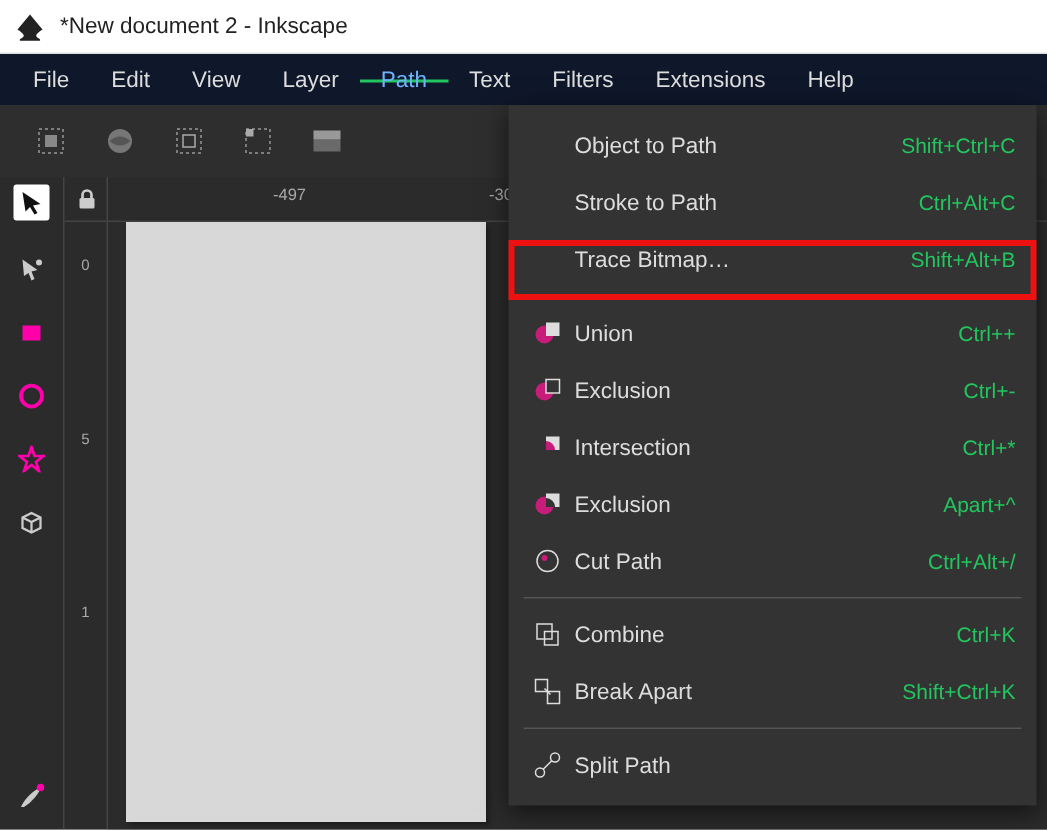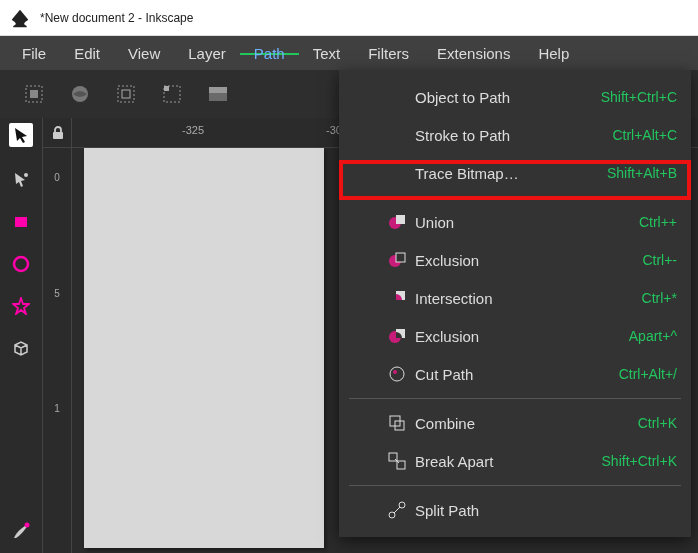--- a/index.html
+++ b/index.html
@@ -1,20 +1,20 @@
 <!DOCTYPE html>
 <html><head>
 <meta charset="utf-8">
 <style>
   * { box-sizing: border-box; margin: 0; padding: 0; }
   body { font-family: "Segoe UI", Arial, sans-serif; background: #fff; user-select: none; }
   .window { width: 698px; height: 553px; background: #fff; position: relative; overflow: hidden; }
-  .title-bar { height: 36px; display: flex; align-items: center; padding: 0 10px; font-size: 12px; color: #222; border-bottom: 1px solid #ddd; }
+  .title-bar { height: 36px; display: flex; align-items: center; padding: 0 10px; font-size: 15px; color: #222; border-bottom: 1px solid #ddd; }
   .title-icon { width: 20px; height: 20px; margin-right: 10px; }
-  .menubar { background: #404040; height: 34px; display: flex; align-items: stretch; padding: 17px 8px; gap: 0; }
+  .menubar { background: #0f172a; height: 34px; display: flex; align-items: stretch; padding: 17px 8px; gap: 0; }
   .menubar-item { color: #ddd; font-size: 15px; padding: 0 14px; display: flex; align-items: center; cursor: pointer; }
   .menubar-item.selected { color: #6fb3ff; border-bottom: 2px solid #22c55e; }
   .toolbar { background: #2e2e2e; height: 48px; display: flex; align-items: center; gap: 22px; padding: 0 22px; }
   .toolbar-btn { width: 24px; height: 24px; display: flex; align-items: center; justify-content: center; }
   .content { display: flex; height: calc(100% - 118px); background: #2b2b2b; }
   .left-tools { width: 42px; background: #2b2b2b; display: flex; flex-direction: column; align-items: center; padding-top: 2px; gap: 18px; }
   .left-tools .tool { width: 24px; height: 24px; display: flex; align-items: center; justify-content: center; }
   .tool.active { background: #fff; border-radius: 2px; }
   .left-tools .extra-top { display:flex; align-items:center; justify-content:center; width:100%; height:30px; }
   .ruler-col { width: 30px; background: #2b2b2b; border-left: 1px solid #444; border-right: 1px solid #444; display: flex; flex-direction: column; }
@@ -23,21 +23,21 @@
   .ruler-v .tick { position: absolute; left: 0; right: 0; text-align: center; font-size: 10px; color: #aaa; }
   .ruler-v .zero { top: 24px; }
   .ruler-v .fifty { top: 140px; }
   .ruler-v .hundred { top: 255px; }
   .canvas-area { flex: 1; display: flex; flex-direction: column; background: #2b2b2b; position: relative; }
   .ruler-h { height: 30px; border-bottom: 1px solid #444; position: relative; }
   .ruler-h .tick { position: absolute; top: 6px; font-size: 11px; color: #aaa; }
   .canvas { flex: 1; background: #2b2b2b; position: relative; }
   .page { position: absolute; left: 12px; top: 0; width: 240px; height: 400px; background: #d8d8d8; box-shadow: 2px 2px 4px rgba(0,0,0,.4); }
   .dropdown { position: absolute; left: 339px; top: 70px; width: 352px; background: #333; box-shadow: 0 4px 16px rgba(0,0,0,.6); color: #ddd; padding: 8px 0; font-size: 15px; z-index: 20; }
-  .dropdown .item { display: flex; align-items: center; height: 38px; padding: 0 14px 0 12px; cursor: pointer; margin-left: 32px; }
+  .dropdown .item { display: flex; align-items: center; height: 38px; padding: 0 14px 0 12px; cursor: pointer; }
   .dropdown .item .mi { width: 28px; display: flex; align-items: center; justify-content: center; }
   .dropdown .item .lbl { flex: 1; padding-left: 4px; }
   .dropdown .item .sc { color: #22c55e; font-size: 14px; }
   .dropdown .sep { height: 1px; background: #555; margin: 5px 10px; }
   .highlight-box { position: absolute; border: 4px solid #e11; pointer-events: none; z-index: 30; }
 </style>
 </head>
 <body>
 
 <div class="window">
@@ -150,21 +150,21 @@
       </div>
       <div class="ruler-v">
         <div class="tick zero">0</div>
         <div class="tick fifty">5</div>
         <div class="tick hundred">1</div>
       </div>
     </div>
 
     <div class="canvas-area">
       <div class="ruler-h" id="ruler-h">
-          <div class="tick" style="left: 110px;">-325</div>
+          <div class="tick" style="left: 110px;">-497</div>
           <div class="tick" style="left: 225px; margin-left: 29px;">-300</div>
         </div>
       <div class="canvas">
         <div class="page"></div>
       </div>
     </div>
 
   </div>
 
   <div class="dropdown" id="path-menu">

